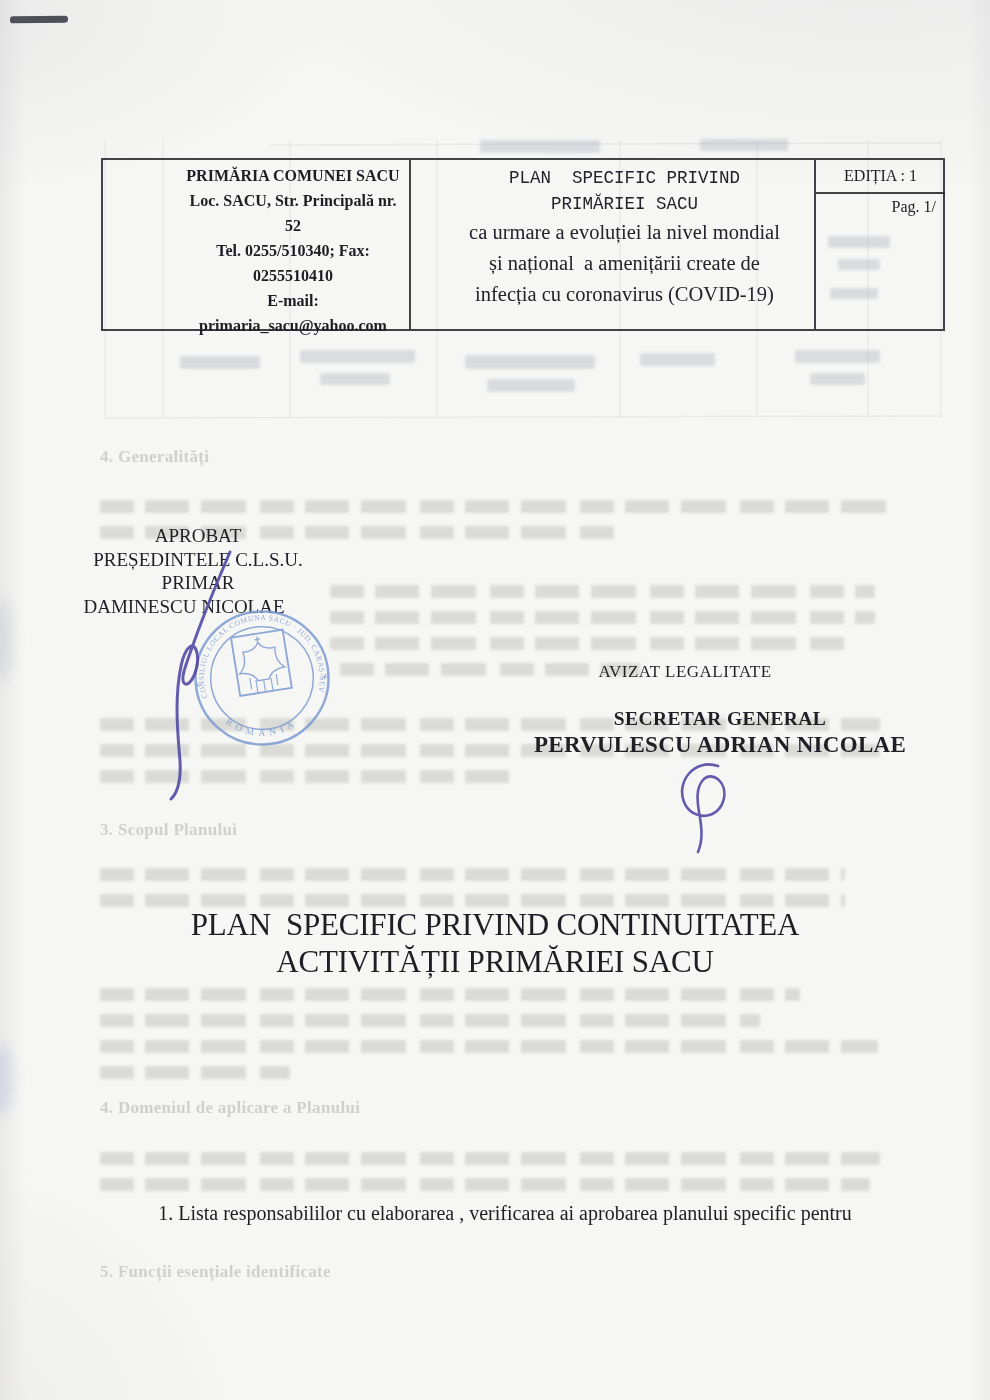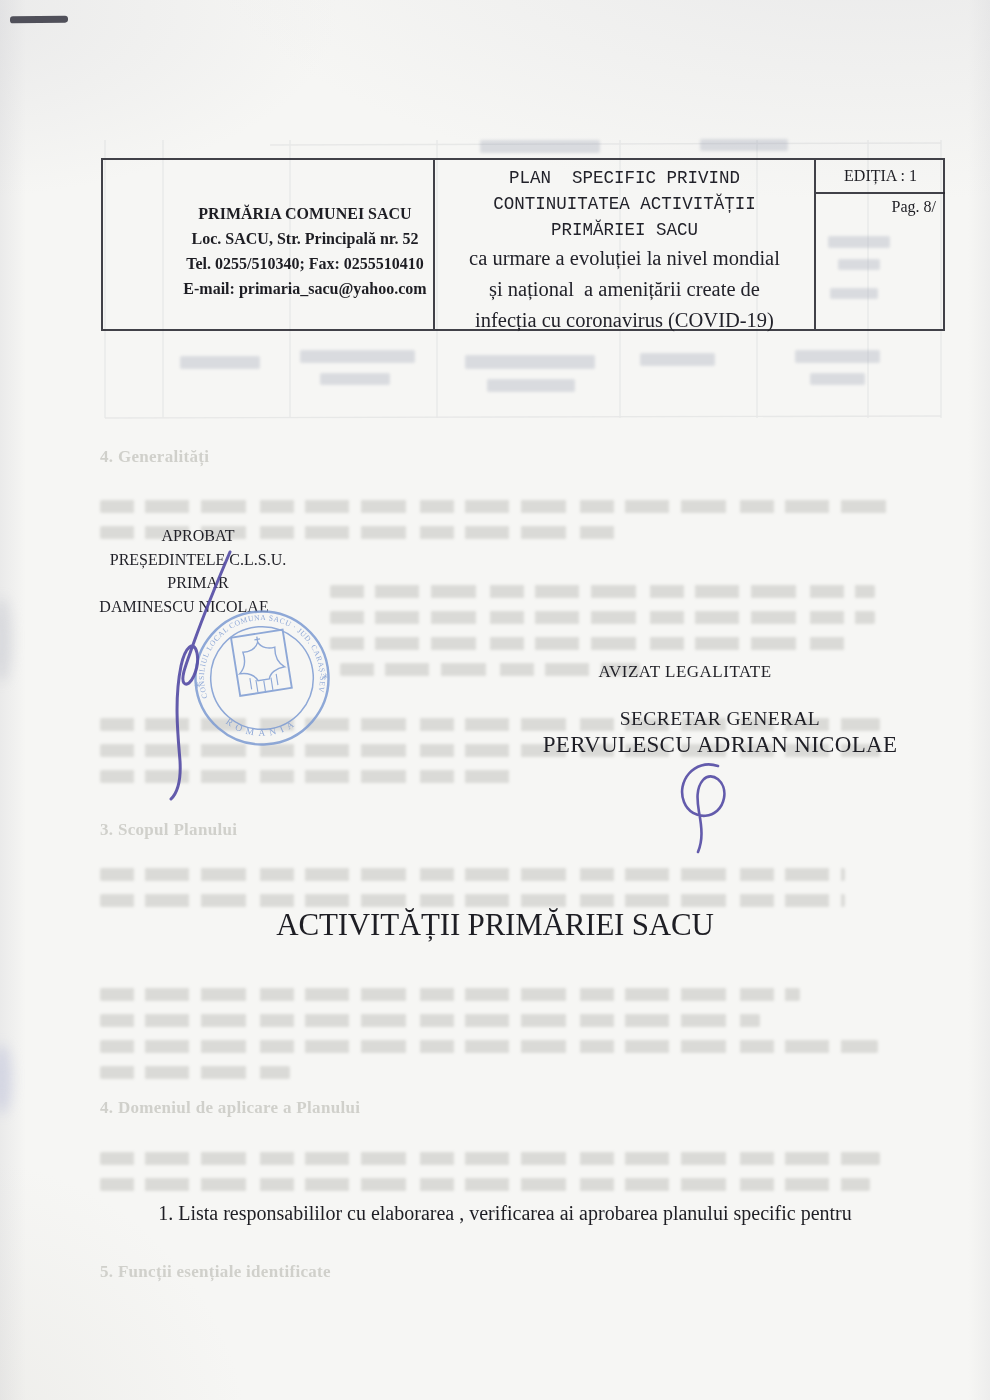--- a/index.html
+++ b/index.html
@@ -31,39 +31,39 @@
     background:repeating-linear-gradient(90deg,
       #a7a7a1 0px,#a7a7a1 34px, transparent 34px, transparent 45px,
       #a7a7a1 45px,#a7a7a1 89px, transparent 89px, transparent 101px,
       #a7a7a1 101px,#a7a7a1 146px, transparent 146px, transparent 160px);}
   .ghost-blob{opacity:0.30;filter:blur(1.5px);background:#9aa0b2;border-radius:2px;}
   .ghost-grid{left:0;top:0;width:990px;height:1400px;pointer-events:none;}
 
   
   .header-table{left:101px;top:158px;width:844px;height:173px;border:2px solid rgba(40,40,48,0.88);box-sizing:border-box;background:transparent;z-index:3;}
   .cell{position:absolute;top:0;height:100%;box-sizing:border-box;}
-  .cell-org{left:0;width:332px;border-right:2px solid rgba(40,40,48,0.88);
+  .cell-org{left:0;width:308px;border-right:2px solid rgba(40,40,48,0.88);
     display:flex;flex-direction:column;justify-content:center;align-items:center;
     padding:14px 4px 2px 78px;text-align:center;}
   .cell-org .l{font-weight:bold;font-size:16px;line-height:25px;color:#1d1d23;}
   .cell-doc{left:332px;width:381px;border-right:2px solid rgba(40,40,48,0.88);
     display:flex;flex-direction:column;align-items:center;padding-top:5px;text-align:center;}
   .cell-doc .s{font-size:17.5px;line-height:26px;color:#22222a;font-family:Liberation Mono, monospace;}
   .cell-doc .b{font-size:20.5px;line-height:31px;color:#22222a;}
   .cell-ed{left:713px;width:129px;}
   .ed-row1{box-sizing:border-box;height:34px;border-bottom:2px solid rgba(40,40,48,0.88);
     display:flex;align-items:center;justify-content:center;font-size:16px;color:#1d1d23;}
   .ed-row2{box-sizing:border-box;height:26px;display:flex;align-items:center;justify-content:flex-end;
     padding-right:9px;font-size:16px;color:#1d1d23;}
 
   
-  .approval{left:78px;top:524px;width:240px;text-align:center;font-size:16px;line-height:23.5px;color:#1f1f26;z-index:3;}
+  .approval{left:78px;top:524px;width:240px;text-align:center;font-size:19px;line-height:23.5px;color:#1f1f26;z-index:3;}
   .approval .n1{padding-right:28px;}
   .avizat{left:510px;top:662px;width:350px;text-align:center;font-size:17px;color:#1f1f26;z-index:3;letter-spacing:0.5px;}
-  .secretar{left:520px;top:708px;width:400px;text-align:center;z-index:3;color:#1f1f26;}
+  .secretar{left:520px;top:708px;width:400px;text-align:center;z-index:3;color:#1f1f26;font-weight:bold;}
   .secretar .l1{font-size:19.5px;letter-spacing:0.4px;}
   .secretar .l2{font-size:23px;margin-top:2px;letter-spacing:0.3px;}
 
   
   .stamp{left:186px;top:602px;width:152px;height:152px;z-index:4;opacity:0.85;transform:rotate(-4deg);}
   .sig1{left:130px;top:540px;width:140px;height:270px;z-index:5;}
   .sig2{left:660px;top:748px;width:100px;height:115px;z-index:5;}
 
   
   .doc-title{left:45px;top:906px;width:900px;text-align:center;font-size:31px;line-height:37px;color:#1e1e24;z-index:3;letter-spacing:-0.2px;}
@@ -132,29 +132,28 @@
 
   <div class="abs header-table">
     <div class="cell cell-org">
       <div class="l t">PRIMĂRIA COMUNEI SACU</div>
       <div class="l t">Loc. SACU, Str. Principală nr. 52</div>
       <div class="l t">Tel. 0255/510340; Fax: 0255510410</div>
       <div class="l t">E-mail: primaria_sacu@yahoo.com</div>
     </div>
     <div class="cell cell-doc">
       <div class="s t">PLAN  SPECIFIC PRIVIND</div>
-      <div class="s t">CONTINUITATEA ACTIVITĂȚII</div>
       <div class="s t">PRIMĂRIEI SACU</div>
       <div class="b t">ca urmare a evoluției la nivel mondial</div>
       <div class="b t">și național  a amenițării create de</div>
       <div class="b t">infecția cu coronavirus (COVID-19)</div>
     </div>
     <div class="cell cell-ed">
       <div class="ed-row1 t">EDIȚIA : 1</div>
-      <div class="ed-row2 t">Pag. 8/</div>
+      <div class="ed-row2 t">Pag. 1/</div>
     </div>
   </div>
 
   <div class="abs approval">
     <div class="t">APROBAT</div>
     <div class="t">PREȘEDINTELE C.L.S.U.</div>
     <div class="t">PRIMAR</div>
     <div class="t n1">DAMINESCU NICOLAE</div>
   </div>
 
@@ -193,20 +192,21 @@
   <div class="abs secretar">
     <div class="l1 t">SECRETAR GENERAL</div>
     <div class="l2 t">PERVULESCU ADRIAN NICOLAE</div>
   </div>
 
   <svg class="abs sig2" viewBox="0 0 100 115">
     <path d="M 58 18 C 34 10, 16 34, 24 54 C 32 74, 60 72, 64 50 C 67 34, 52 22, 43 32 C 36 40, 37 52, 39 64 C 42 80, 43 92, 38 104" stroke="#564da5" stroke-width="2.6" fill="none" stroke-linecap="round" opacity="0.92"></path>
   </svg>
 
   <div class="abs doc-title">
+    <div class="t">PLAN  SPECIFIC PRIVIND CONTINUITATEA</div>
     <div class="t">ACTIVITĂȚII PRIMĂRIEI SACU</div>
   </div>
 
   <div class="abs section1">
     <div class="t">1. Lista responsabililor cu elaborarea , verificarea ai aprobarea planului specific pentru</div>
   </div>
 
 </div>
 
 </body></html>

